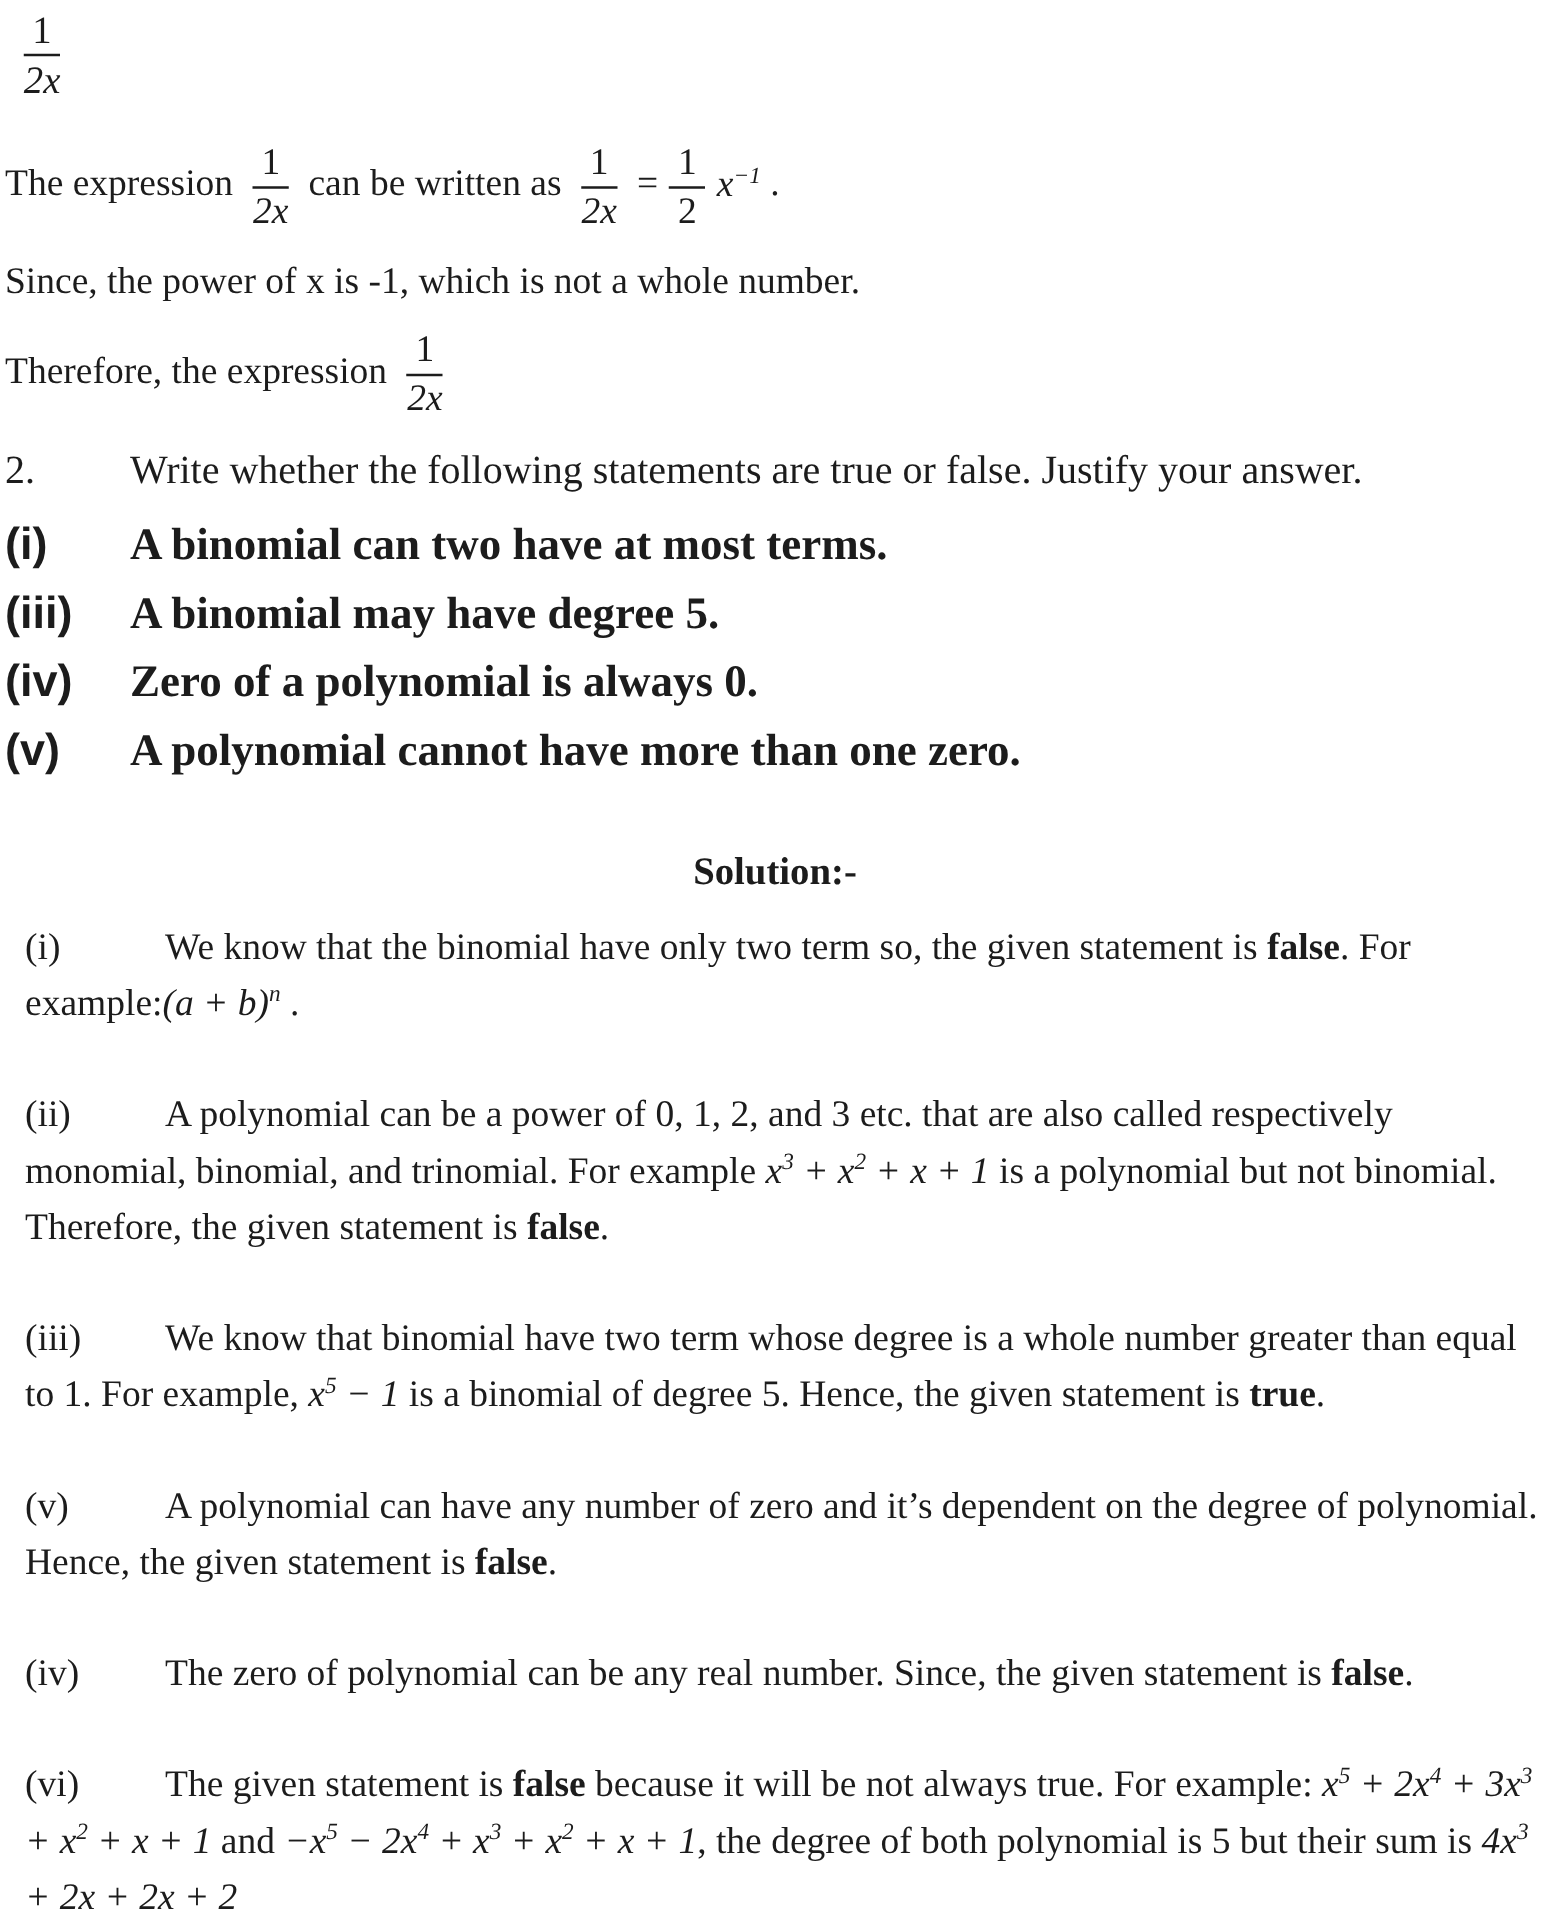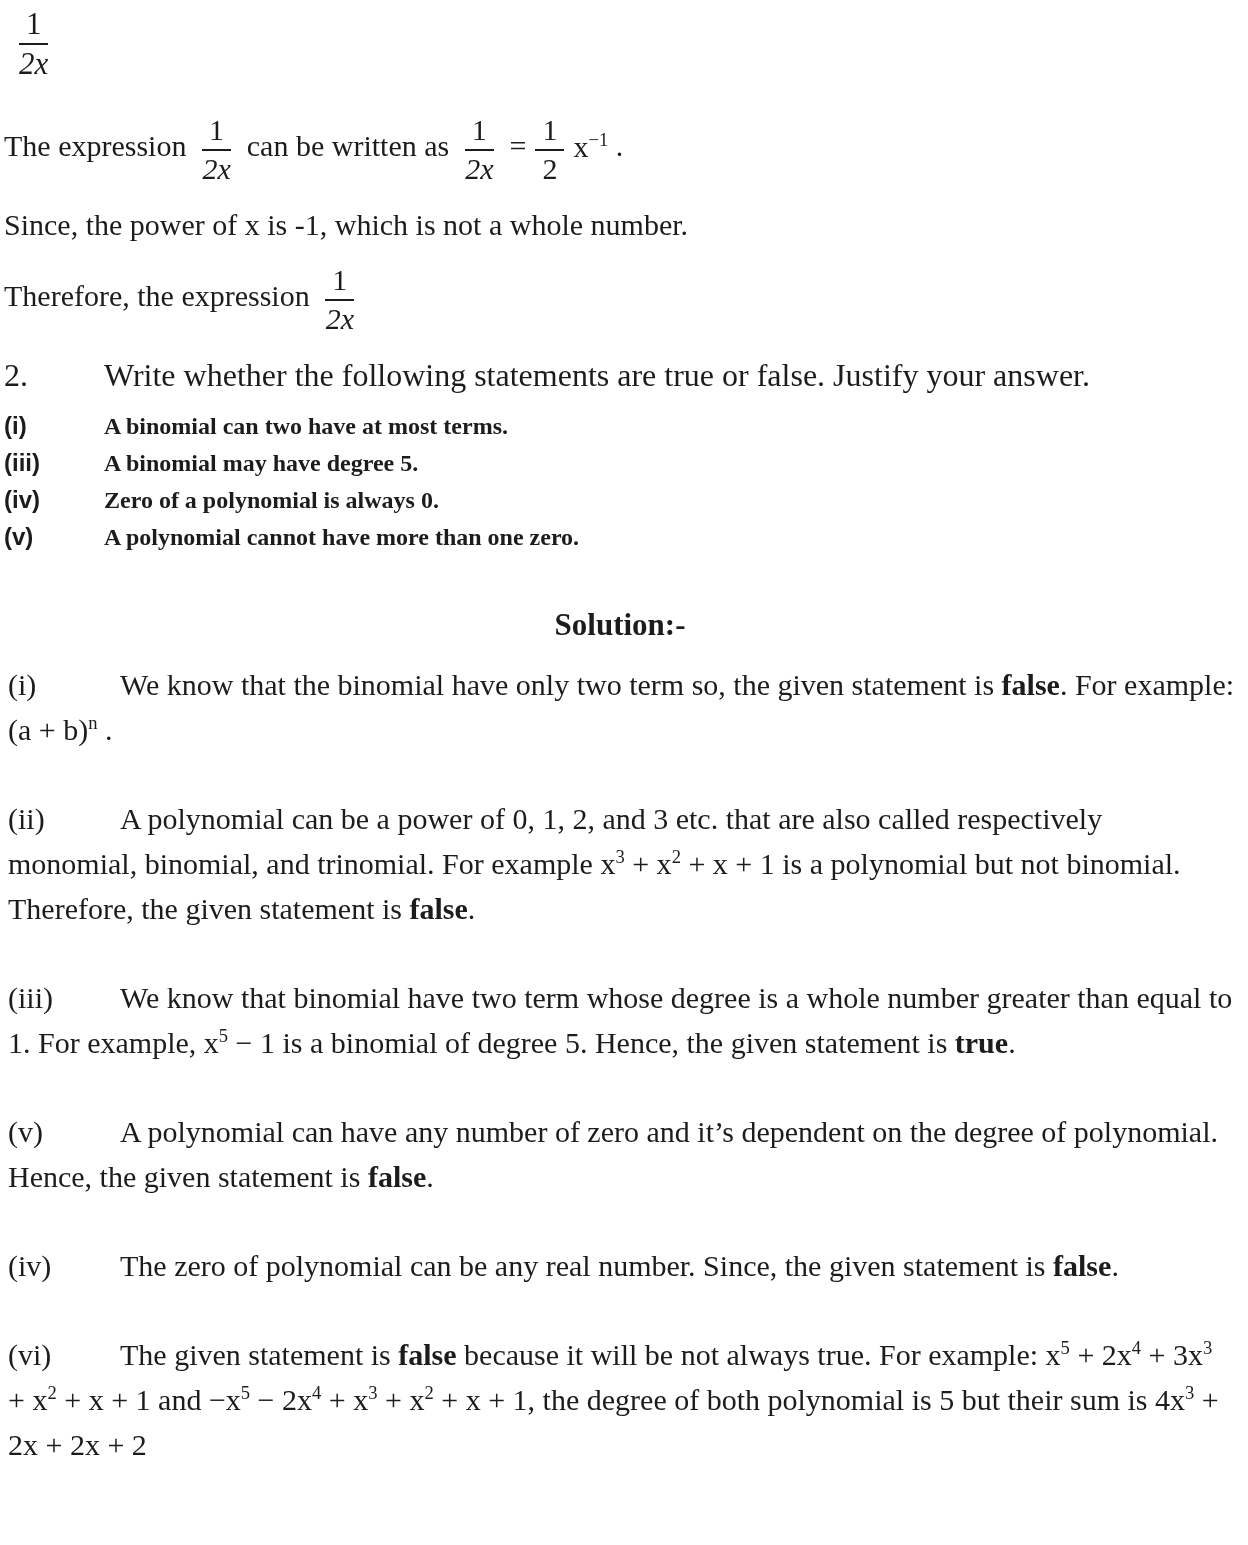--- a/index.html
+++ b/index.html
@@ -23,56 +23,56 @@
     line-height: 1.15;
     margin: 0 9px;
     text-align: center;
   }
   .frac .num { padding: 0 7px 1px; border-bottom: 2px solid #1c1c1c; }
   .frac .den { padding: 1px 7px 0; font-style: italic; }
   .frac .den.upright { font-style: normal; }
   .top-frac { margin: 2px 0 16px 8px; font-size: 31px; }
 
   
-  .math { }
+  .math { font-style: italic; }
   .math sup { font-size: 0.62em; }
 
   
   .intro-p { margin: 0 0 6px 0; }
   .intro-p.tall { margin: 16px 0; }
   .intro-last { margin-bottom: 46px; }
 
   
   .q-heading {
     font-weight: normal;
     font-size: 32px;
     line-height: 1.45;
     margin: 0 0 10px 0;
   }
   .q-num { display: inline-block; width: 100px; }
   .q-item {
     font-weight: bold;
-    font-size: 24px;
+    font-size: 36px;
     line-height: 1.42;
     margin: 0 0 3px 0;
   }
   .q-marker {
     display: inline-block;
     width: 100px;
     font-family: "Liberation Sans", sans-serif;
   }
 
   
   .sol-heading {
     font-weight: bold;
     font-size: 31px;
     margin: 48px 0 14px 0;
     text-align: center;
   }
-  .sol-item { margin: 0 0 44px 4px; }
+  .sol-item { margin: 0 0 44px 16px; }
   .sol-item.last { margin-bottom: 0; }
   .s-marker { display: inline-block; width: 112px; }
   b { font-weight: bold; }
 </style>
 </head>
 <body>
 
 <div class="doc">
 
   

